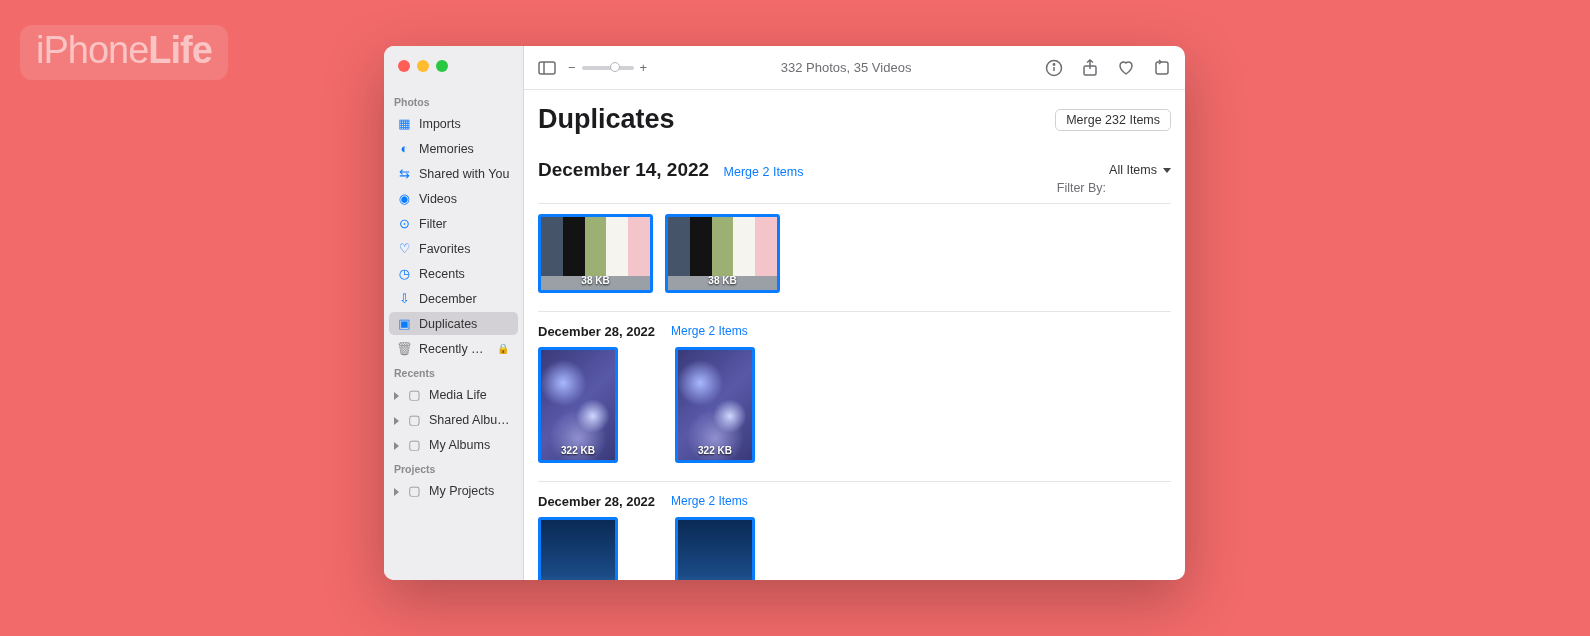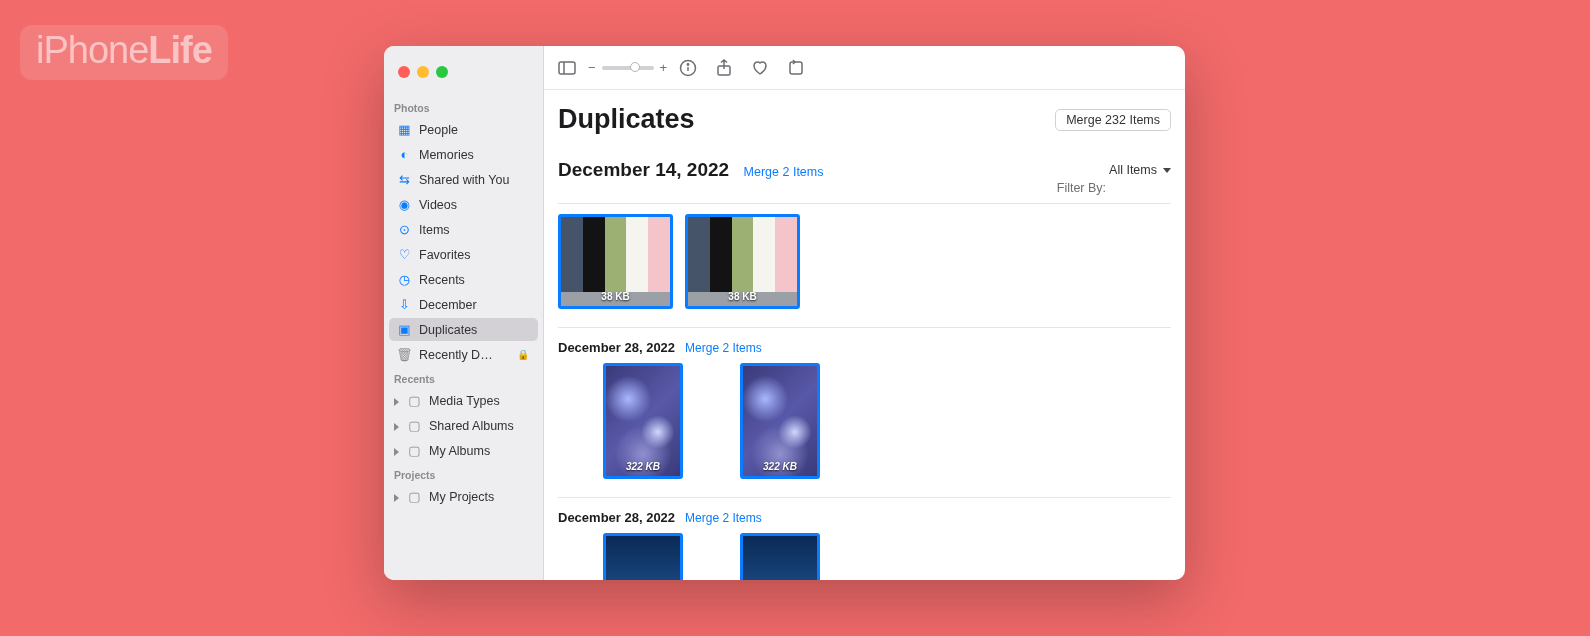--- a/index.html
+++ b/index.html
@@ -28,26 +28,26 @@
     top: 46px; left: 384px;
     width: 801px; height: 534px;
     background: #fff;
     border-radius: 10px;
     box-shadow: 0 20px 60px rgba(0,0,0,0.25);
     display: flex;
     overflow: hidden;
   }
   
   .sidebar {
-    width: 160px;
+    width: 140px;
     background: #eeedef;
     border-right: 1px solid #d8d7da;
     display: flex;
     flex-direction: column;
-    padding-top: 20px;
+    padding-top: 14px;
     font-size: 12.5px;
     color: #333;
   }
   .traffic {
     display: flex;
     gap: 7px;
     padding: 0 0 18px 14px;
   }
   .tdot { width: 12px; height: 12px; border-radius: 50%; }
   .tdot.red { background: #ff5f57; }
@@ -187,43 +187,43 @@
     border-right: 4px solid transparent;
     border-top: 5px solid #444;
     margin-left: 3px;
   }
   .group {
     border-bottom: 1px solid #e5e5e8;
     padding-bottom: 18px;
     margin-bottom: 12px;
   }
   .group-header {
-    display: flex; align-items: flex-end; 
+    display: flex; align-items: flex-start; gap: 6px;
     font-size: 13px; font-weight: 600; color: #1c1c1e;
     margin-bottom: 8px;
   }
   .group-header .merge-link { font-weight: 400; font-size: 12px; }
   .thumb-row {
     display: flex; gap: 12px;
   }
   .thumb-wide {
-    width: 115px; height: 95px;
+    width: 115px; height: 79px;
     border: 3px solid #0a7cff;
     border-radius: 3px;
     position: relative;
     overflow: hidden;
   }
   .thumb-tall {
     width: 80px; height: 116px;
     border: 3px solid #0a7cff;
     border-radius: 3px;
     position: relative;
     overflow: hidden;
   }
-  .thumb-wrap { width: 125px; display: flex; justify-content: flex-end; font-style: italic; }
+  .thumb-wrap { width: 125px; display: flex; justify-content: flex-start; }
   .size-tag {
     position: absolute; bottom: 4px; left: 50%;
     transform: translateX(-50%);
     font-size: 10px; font-weight: 700; color: #fff;
     text-shadow: 0 1px 2px rgba(0,0,0,0.8);
   }
   
   .swatch-bg {
     width:100%; height:100%;
     display: flex;
@@ -265,37 +265,37 @@
   <div class="sidebar">
     <div class="traffic">
       <div class="tdot red"></div>
       <div class="tdot yel"></div>
       <div class="tdot grn"></div>
     </div>
 
     <div class="section-label">Photos</div>
     <div class="nav-item">
       <span class="nicon">▦</span>
-      <span class="nav-label">People</span>
+      <span class="nav-label">Imports</span>
     </div>
     <div class="nav-item">
       <span class="nicon">◐</span>
       <span class="nav-label">Memories</span>
     </div>
     <div class="nav-item">
       <span class="nicon">⇆</span>
       <span class="nav-label">Shared with You</span>
     </div>
     <div class="nav-item">
       <span class="nicon">◉</span>
       <span class="nav-label">Videos</span>
     </div>
     <div class="nav-item">
       <span class="nicon">⊙</span>
-      <span class="nav-label">Items</span>
+      <span class="nav-label">Filter</span>
     </div>
     <div class="nav-item">
       <span class="nicon">♡</span>
       <span class="nav-label">Favorites</span>
     </div>
     <div class="nav-item">
       <span class="nicon">◷</span>
       <span class="nav-label">Recents</span>
     </div>
     <div class="nav-item">
@@ -309,21 +309,21 @@
     <div class="nav-item">
       <span class="nicon gray">🗑</span>
       <span class="nav-label">Recently D…</span>
       <span class="lock-icon">🔒</span>
     </div>
 
     <div class="section-label">Recents</div>
     <div class="nav-group">
       <span class="chev"></span>
       <span class="nicon gray">▢</span>
-      <span class="nav-label">Media Types</span>
+      <span class="nav-label">Media Life</span>
     </div>
     <div class="nav-group">
       <span class="chev"></span>
       <span class="nicon gray">▢</span>
       <span class="nav-label">Shared Albums</span>
     </div>
     <div class="nav-group">
       <span class="chev"></span>
       <span class="nicon gray">▢</span>
       <span class="nav-label">My Albums</span>
@@ -345,20 +345,21 @@
             <line x1="6" y1="1" x2="6" y2="13"></line>
           </svg>
       </div>
       <div class="zoom-group">
         <span>−</span>
         <div class="zoom-slider">
             <div class="zoom-thumb"></div>
           </div>
         <span>+</span>
       </div>
+      <div class="toolbar-center">332 Photos, 35 Videos</div>
       <div class="toolbar-right">
         <div class="tool-icon">
           <svg width="18" height="18" viewBox="0 0 18 18" fill="none" stroke="currentColor" stroke-width="1.5">
               <circle cx="9" cy="9" r="7.5"></circle>
               <line x1="9" y1="8" x2="9" y2="12"></line>
               <circle cx="9" cy="5.5" r="0.7" fill="currentColor"></circle>
             </svg>
         </div>
         <div class="tool-icon">
           <svg width="16" height="18" viewBox="0 0 16 18" fill="none" stroke="currentColor" stroke-width="1.5">

